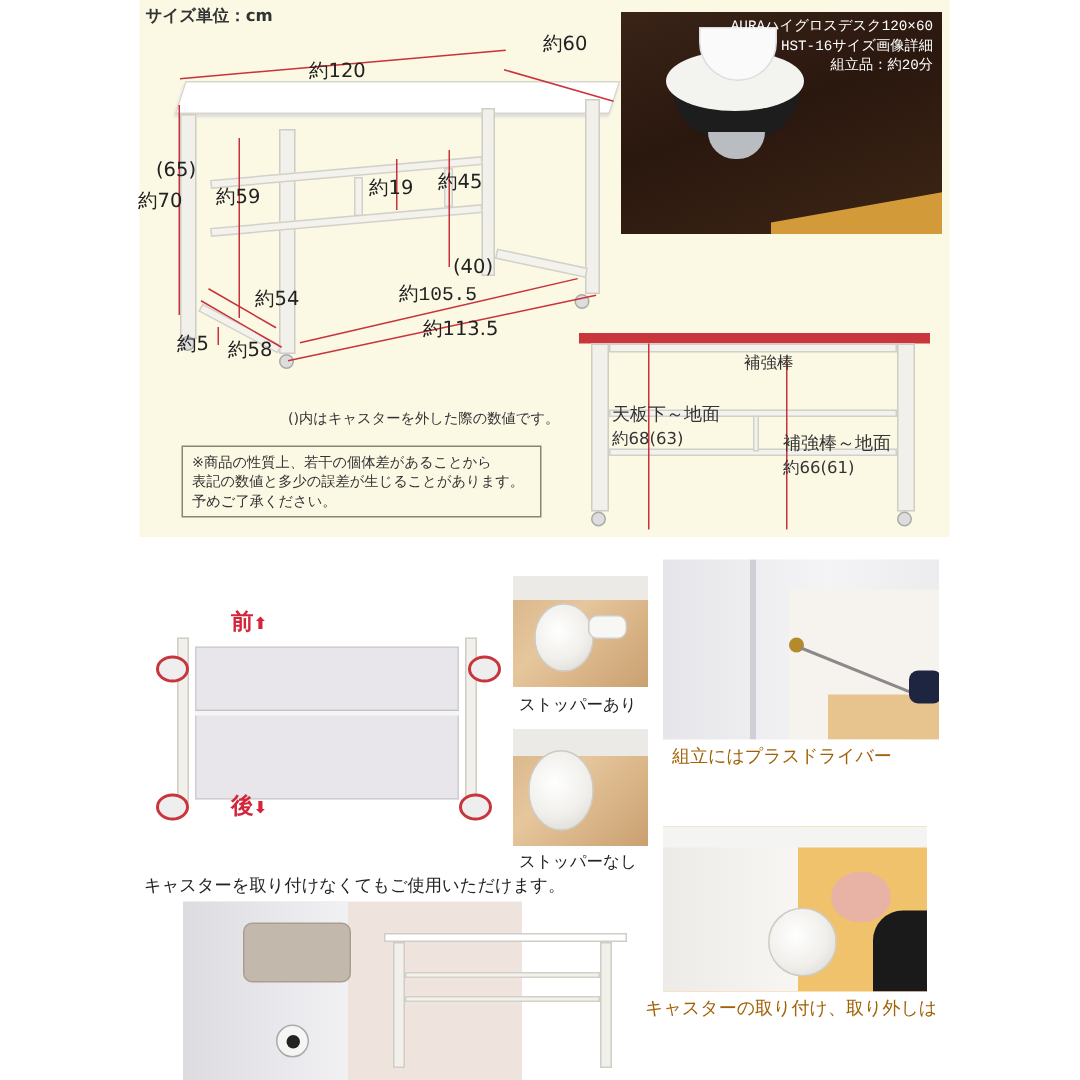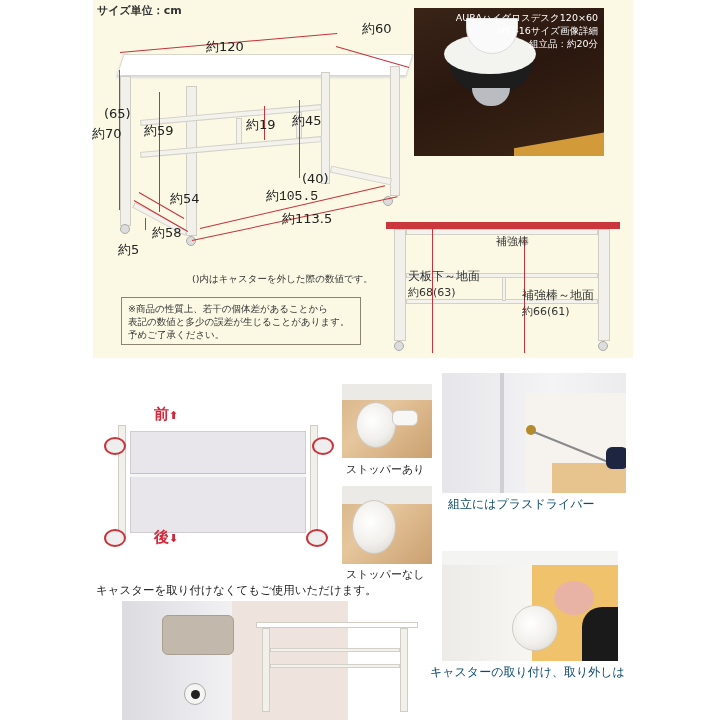--- a/index.html
+++ b/index.html
@@ -15,22 +15,22 @@
   .redline { position: absolute; background: #c8323a; }
 
   
   .desk-top { left: 120px; top: 54px; width: 290px; height: 22px; background: #fff;
     border: 1px solid #d9d6cc; transform: skewX(-18deg); box-shadow: 0 2px 2px #ddd; }
   .leg { position: absolute; background: #f1f0ea; border: 1px solid #cfcdc4; }
   .bar { position: absolute; background: #f3f2ec; border: 1px solid #d3d1c7; }
   .caster { position: absolute; width: 10px; height: 10px; border-radius: 50%; background: #ddd; border: 1px solid #aaa; }
 
   
-  .photo-cup { left: 414px; top: 8px; width: 190px; height: 148px;
-    background: linear-gradient(160deg, #3a2418 0%, #2a170e 45%, #3d2616 100%); overflow: hidden; }
+  .photo-cup { left: 414px; top: 8px; width: 214px; height: 148px;
+    background: linear-gradient(160deg, #3a2418 0%, #2a170e 45%, #3d2616 100%); overflow: hidden; font-family: Liberation Mono, monospace; }
   .photo-cup .table-edge { position: absolute; left: 100px; top: 128px; width: 140px; height: 30px;
     background: #d39a3a; transform: skewY(-10deg); }
   .photo-cup .saucer { position: absolute; left: 30px; top: 26px; width: 92px; height: 40px; border-radius: 50%;
     background: #f3f3f0; }
   .photo-cup .cup { position: absolute; left: 52px; top: 10px; width: 52px; height: 36px; border-radius: 0 0 26px 26px;
     background: #fafafa; border: 1px solid #ddd; }
   .photo-cup .caster-body { position: absolute; left: 34px; top: 48px; width: 86px; height: 38px; border-radius: 0 0 43px 43px;
     background: #1d1d1d; }
   .photo-cup .caster-hub { position: absolute; left: 58px; top: 80px; width: 38px; height: 18px; border-radius: 0 0 19px 19px;
     background: #b9bcc0; }
@@ -49,21 +49,21 @@
   .underside { left: 100px; top: 425px; width: 236px; height: 120px; }
   .underside .board { position: absolute; left: 30px; top: 6px; width: 176px; height: 102px; background: #e8e6ea; border: 1px solid #cfcdd2; }
   .underside .rail { position: absolute; left: 30px; top: 48px; width: 176px; height: 4px; background: #f5f5f5; border-top: 1px solid #c4c2c6; }
   .ring { position: absolute; width: 22px; height: 18px; border: 2px solid #c7353d; border-radius: 50%; background: #eee; }
   .dir-label { font-size: 15px; font-weight: bold; color: #d3263a; white-space: nowrap; }
 
   .photo { position: absolute; overflow: hidden; }
   .wood { background: linear-gradient(135deg, #d7b48a 0%, #e6c69c 40%, #caa070 100%); }
   .wheel { position: absolute; border-radius: 50%; background: radial-gradient(circle at 40% 40%, #ffffff 0%, #f0efeb 55%, #d6d3cc 100%); border: 1px solid #cfcbc2; }
   .caption { font-size: 11px; color: #222; white-space: nowrap; }
-  .caption-lg { font-size: 12px; color: #0c4a6e; line-height: 16px; }
+  .caption-lg { font-size: 12px; color: #a16207; line-height: 16px; }
 
   .wall { background: linear-gradient(90deg, #e6e6ea 0%, #f4f4f6 60%, #ececef 100%); }
 </style>
 </head>
 <body>
 
 <div class="abs spec-panel"></div>
 <div class="abs unit-label">サイズ単位：cm</div>
 
 <div>
@@ -99,21 +99,21 @@
 <div class="abs dim" style="left:362px;top:20px;">約60</div>
 <div class="abs dim" style="left:92px;top:86px;margin-top:39px;">約70</div>
 <div class="abs dim" style="left:104px;top:106px;">(65)</div>
 <div class="abs dim" style="left:144px;top:122px;">約59</div>
 <div class="abs dim" style="left:246px;top:116px;">約19</div>
 <div class="abs dim" style="left:292px;top:112px;">約45</div>
 <div class="abs dim" style="left:302px;top:132px;margin-top:39px;">(40)</div>
 <div class="abs dim" style="left:170px;top:190px;">約54</div>
 <div class="abs dim" style="left:266px;top:187px;font-family:Liberation Mono, monospace;">約105.5</div>
 <div class="abs dim" style="left:282px;top:210px;">約113.5</div>
-<div class="abs dim" style="left:118px;top:220px;margin-top:21px;">約5</div>
+<div class="abs dim" style="left:118px;top:220px;">約5</div>
 <div class="abs dim" style="left:152px;top:224px;">約58</div>
 
 <div class="abs photo-cup">
   <div class="table-edge"></div>
   <div class="caster-body"></div>
   <div class="caster-hub"></div>
   <div class="saucer"></div>
   <div class="cup"></div>
   <div class="photo-caption" style="top:4px;">AURAハイグロスデスク120×60</div>
   <div class="photo-caption" style="top:17px;">HST-16サイズ画像詳細</div>

